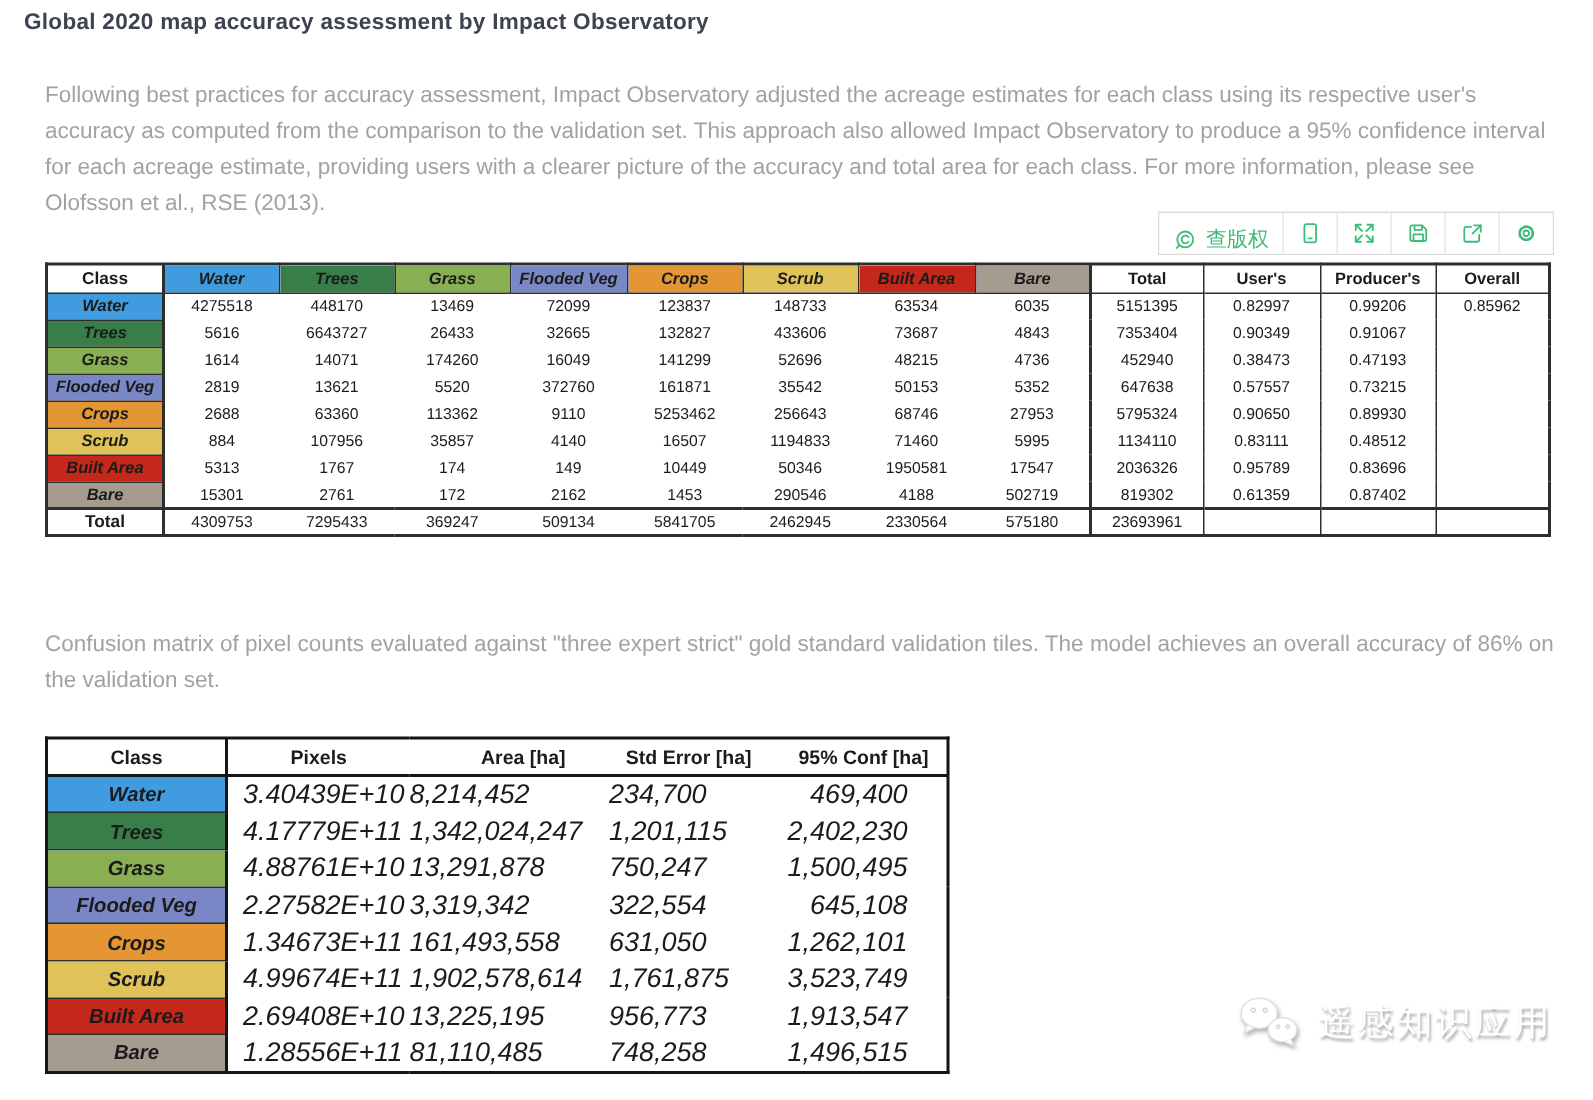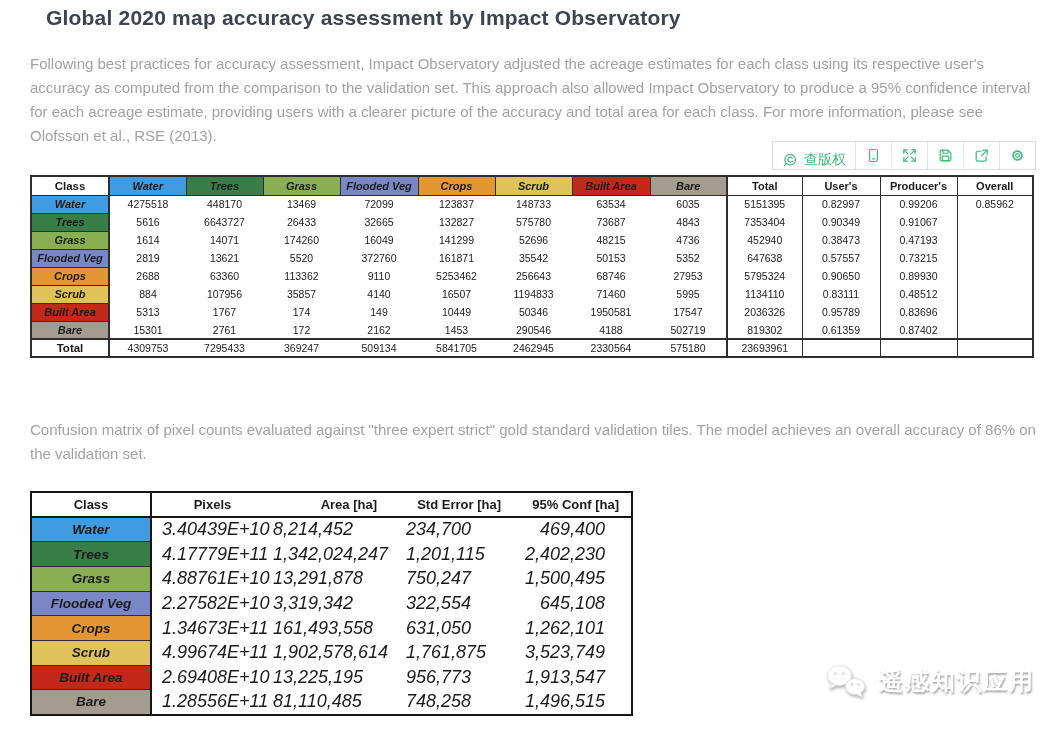--- a/index.html
+++ b/index.html
@@ -8,21 +8,21 @@
     --green:#3bbd79;
     --body-gray:#a0a2a6;
   }
   *{box-sizing:border-box;}
   html,body{margin:0;padding:0;}
   body{
     width:1062px;height:733px;background:#fff;overflow:hidden;position:relative;
     font-family:"Liberation Sans",sans-serif;
   }
   .title{
-    position:absolute;left:46px;top:6px;font-size:21px;font-weight:bold;color:#3d4450;
+    position:absolute;left:16px;top:6px;font-size:15px;font-weight:bold;color:#3d4450;
     letter-spacing:.2px;
   }
   .intro{
     position:absolute;left:30px;top:52px;width:1008px;
     font-size:15px;line-height:24px;color:var(--body-gray);
   }
   .caption{
     position:absolute;left:30px;top:418px;width:1008px;
     font-size:15px;line-height:24px;color:var(--body-gray);
   }
@@ -78,21 +78,21 @@
   .areatab .h1{text-align:center;}
   .areatab .c1{text-align:left;padding-left:10px;}
   .areatab .h2{text-align:right;padding-right:29px;}
   .areatab .c2{text-align:left;padding-right:29px;}
   .areatab .h3{text-align:right;padding-right:15px;}
   .areatab .c3{text-align:left;padding-right:31px;}
   .areatab .h4{text-align:right;padding-right:12px;}
   .areatab .c4{text-align:right;padding-right:26px;}
   
   .watermark{
-    position:absolute;top:662px;right:27px;display:flex;align-items:center;gap:10px;font-weight:bold;
+    position:absolute;top:662px;right:27px;display:flex;align-items:center;gap:10px;
   }
   .wm-icon{filter:drop-shadow(1px 2px 1.5px rgba(125,125,125,.6));display:block;}
   .wm-text{
     font-size:24px;color:#ffffff;letter-spacing:2px;
     text-shadow:1px 2px 2px rgba(120,120,120,.65);
   }
 </style>
 </head>
 <body>
 
@@ -196,21 +196,21 @@
         <td class="num stat">0.99206</td>
         <td class="num stat">0.85962</td>
       </tr>
       <tr>
         <td class="rlabel" style="background: rgb(57, 125, 73);">Trees</td>
         <td class="num">5616</td>
         <td class="num">6643727</td>
         <td class="num">26433</td>
         <td class="num">32665</td>
         <td class="num">132827</td>
-        <td class="num">575780</td>
+        <td class="num">433606</td>
         <td class="num">73687</td>
         <td class="num">4843</td>
         <td class="num stat first-stat">7353404</td>
         <td class="num stat">0.90349</td>
         <td class="num stat">0.91067</td>
         <td class="num stat"></td>
       </tr>
       <tr>
         <td class="rlabel" style="background: rgb(136, 176, 83);">Grass</td>
         <td class="num">1614</td>

